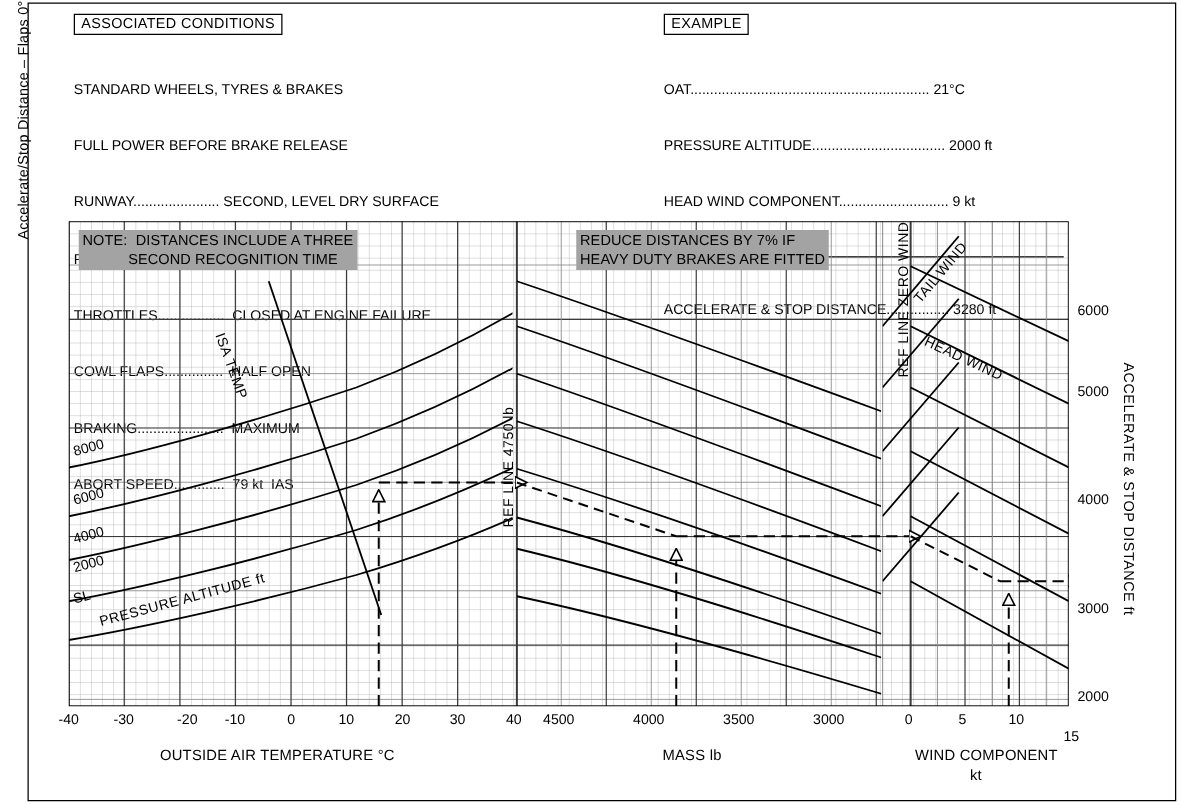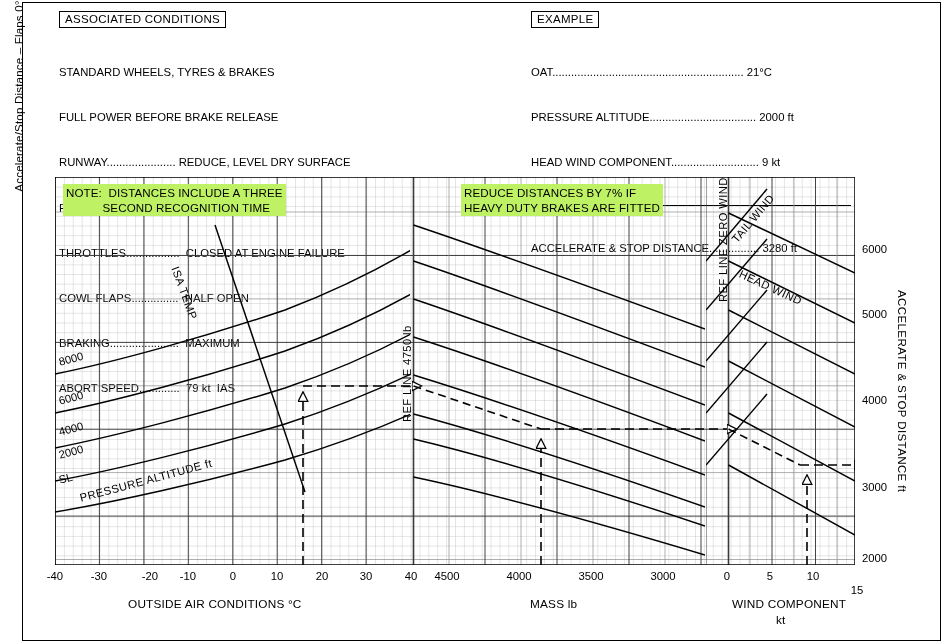--- a/index.html
+++ b/index.html
@@ -36,40 +36,40 @@
   .tick{position:absolute;font-size:11.3px;text-align:center;white-space:nowrap;}
   .ytick{position:absolute;font-size:11.3px;white-space:nowrap;}
 
   .axlabel{position:absolute;font-size:11.8px;white-space:nowrap;letter-spacing:.2px;}
 
   .rot-right{position:absolute;font-size:11.5px;white-space:nowrap;letter-spacing:.4px;
       transform:rotate(90deg);transform-origin:left top;}
 
   
   .plotnote{position:absolute;font-size:11.6px;line-height:15px;white-space:pre;
-      background:#bef264;padding:1px 3px;letter-spacing:.1px;}
+      background:#a3a3a3;padding:1px 3px;letter-spacing:.1px;}
 
   
   .rlab{position:absolute;font-size:11.2px;white-space:nowrap;background:transparent;}
 </style>
 </head>
 <body>
 
 <div class="page">
 
   <div class="outer-frame"></div>
 
   <div class="page-title">Accelerate/Stop Distance – Flaps 0°</div>
 
   <div class="cond-block">
     <div class="boxed">ASSOCIATED CONDITIONS</div>
     <div class="cond-lines">
       <div>STANDARD WHEELS, TYRES &amp; BRAKES</div>
       <div>FULL POWER BEFORE BRAKE RELEASE</div>
-      <div>RUNWAY...................... REDUCE, LEVEL DRY SURFACE</div>
+      <div>RUNWAY...................... SECOND, LEVEL DRY SURFACE</div>
       <div>FLAPS ......................... ZERO</div>
       <div>THROTTLES.................  CLOSED AT ENGINE FAILURE</div>
       <div>COWL FLAPS...............  HALF OPEN</div>
       <div>BRAKING......................  MAXIMUM</div>
       <div>ABORT SPEED.............  79 kt  IAS</div>
     </div>
   </div>
 
   <div class="ex-block">
     <div class="boxed">EXAMPLE</div>
@@ -262,20 +262,20 @@
   <div class="tick" style="left:759px;top:570px;width:22px;">5</div>
   <div class="tick" style="left:800px;top:570px;width:26px;">10</div>
   <div class="tick" style="left:844px;top:584px;width:26px;">15</div>
 
   <div class="ytick" style="left:862px;top:552px;">2000</div>
   <div class="ytick" style="left:862px;top:481px;">3000</div>
   <div class="ytick" style="left:862px;top:394px;">4000</div>
   <div class="ytick" style="left:862px;top:308px;">5000</div>
   <div class="ytick" style="left:862px;top:243px;">6000</div>
 
-  <div class="axlabel" style="left:128px;top:597px;">OUTSIDE AIR CONDITIONS  °C</div>
+  <div class="axlabel" style="left:128px;top:597px;">OUTSIDE AIR TEMPERATURE  °C</div>
   <div class="axlabel" style="left:530px;top:597px;">MASS   lb</div>
   <div class="axlabel" style="left:732px;top:597px;">WIND COMPONENT</div>
   <div class="axlabel" style="left:776px;top:613px;">kt</div>
 
   <div class="rot-right" style="left:908px;top:290px;">ACCELERATE &amp; STOP DISTANCE  ft</div>
 
 </div>
 
 </body></html>

